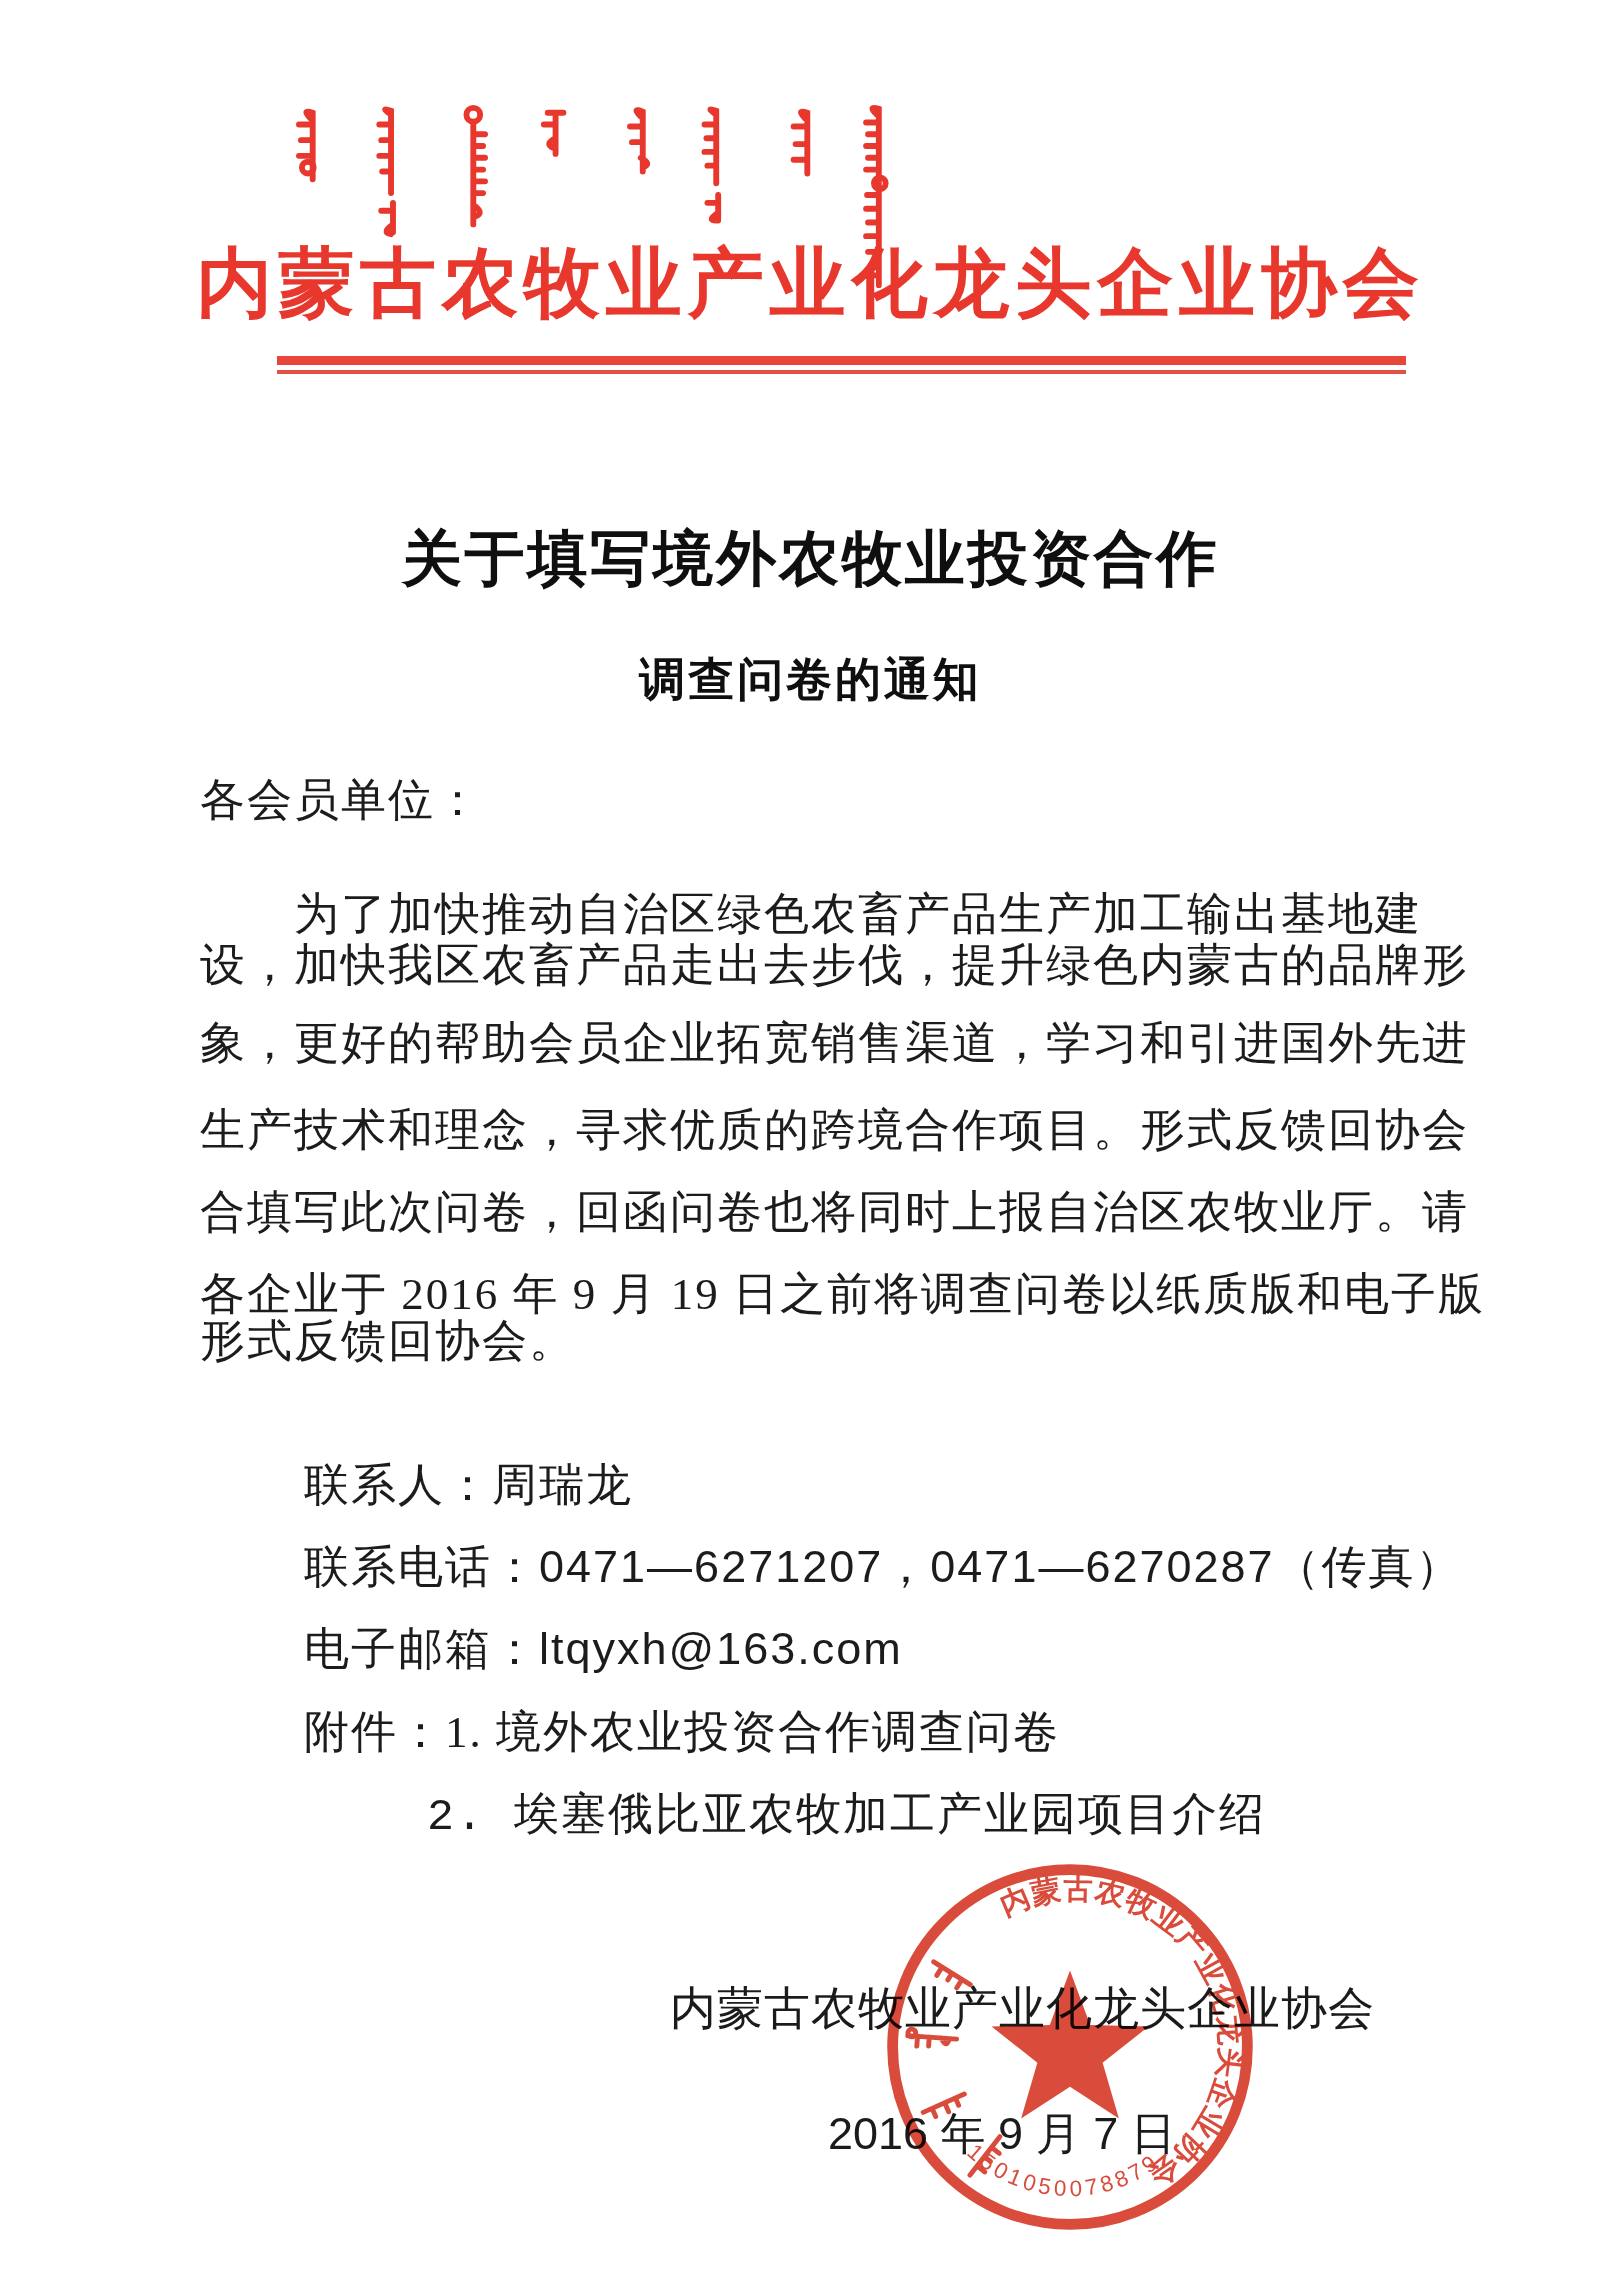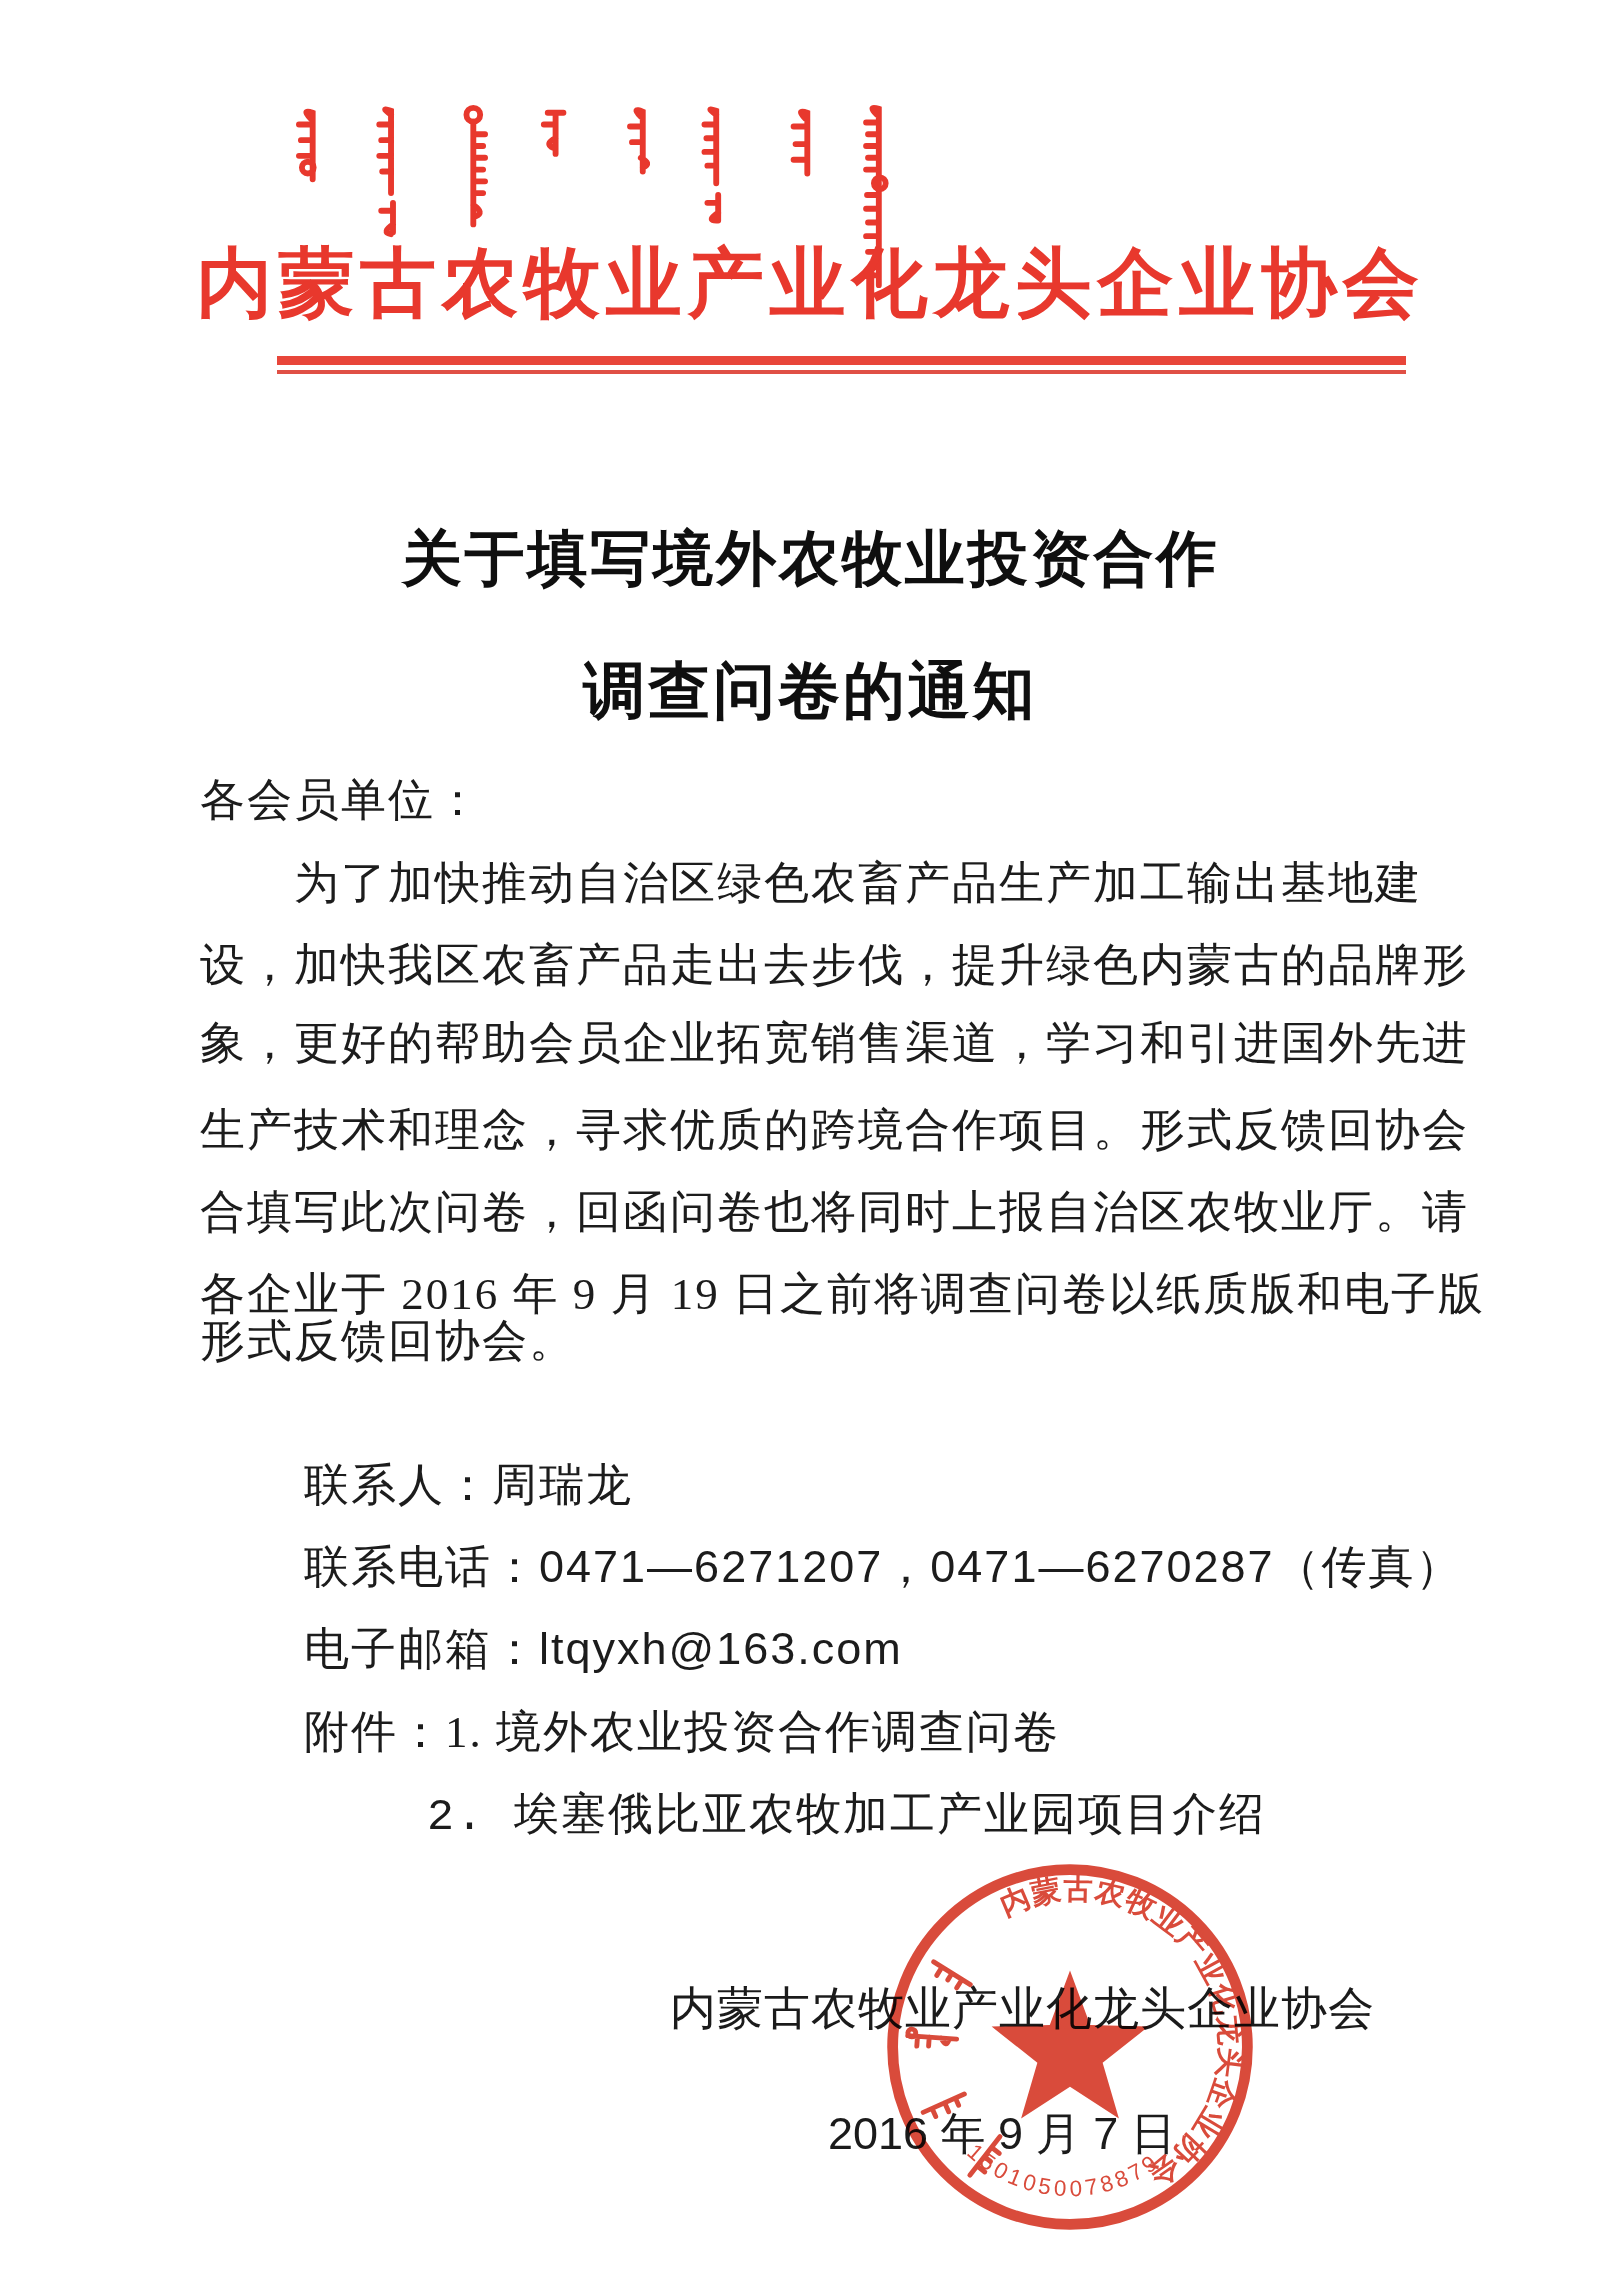--- a/index.html
+++ b/index.html
@@ -17,26 +17,26 @@
   }
   .divider{left:277px;top:356px;width:1129px;}
   .divider .bar-thick{height:8.8px;background:#e8463a;}
   .divider .bar-thin{height:3.9px;background:#e05045;margin-top:4.9px;}
   
   .doc-title{
     left:0;width:1621px;text-align:center;font-weight:bold;color:#0f0f0f;
     letter-spacing:2.9px;white-space:nowrap;
   }
   .t1{top:519px;font-size:60px;}
-  .t2{top:649px;font-size:62px;}
+  .t2{top:649px;font-size:46px;}
   
   .body-line{
     left:200px;font-size:45px;letter-spacing:2px;white-space:nowrap;color:#1c1c1c;
   }
-  .indent{padding-left:94px;}
+  .indent{padding-left:94px;margin-top:31px;}
   .contact{left:304px;text-align:right;}
   .attach2{left:427px;font-family:Liberation Mono, monospace;}
   .sans{font-family:"Liberation Sans","DejaVu Sans",sans-serif;}
   
   .sig{left:670px;top:1978px;font-size:46px;letter-spacing:1px;white-space:nowrap;z-index:2;}
   .date{left:828px;top:2084px;font-size:45px;white-space:nowrap;z-index:2;margin-top:20px;}
   
   .seal{left:874px;top:1851px;width:392px;height:392px;z-index:5;
         mix-blend-mode:multiply;opacity:.92;}
   

